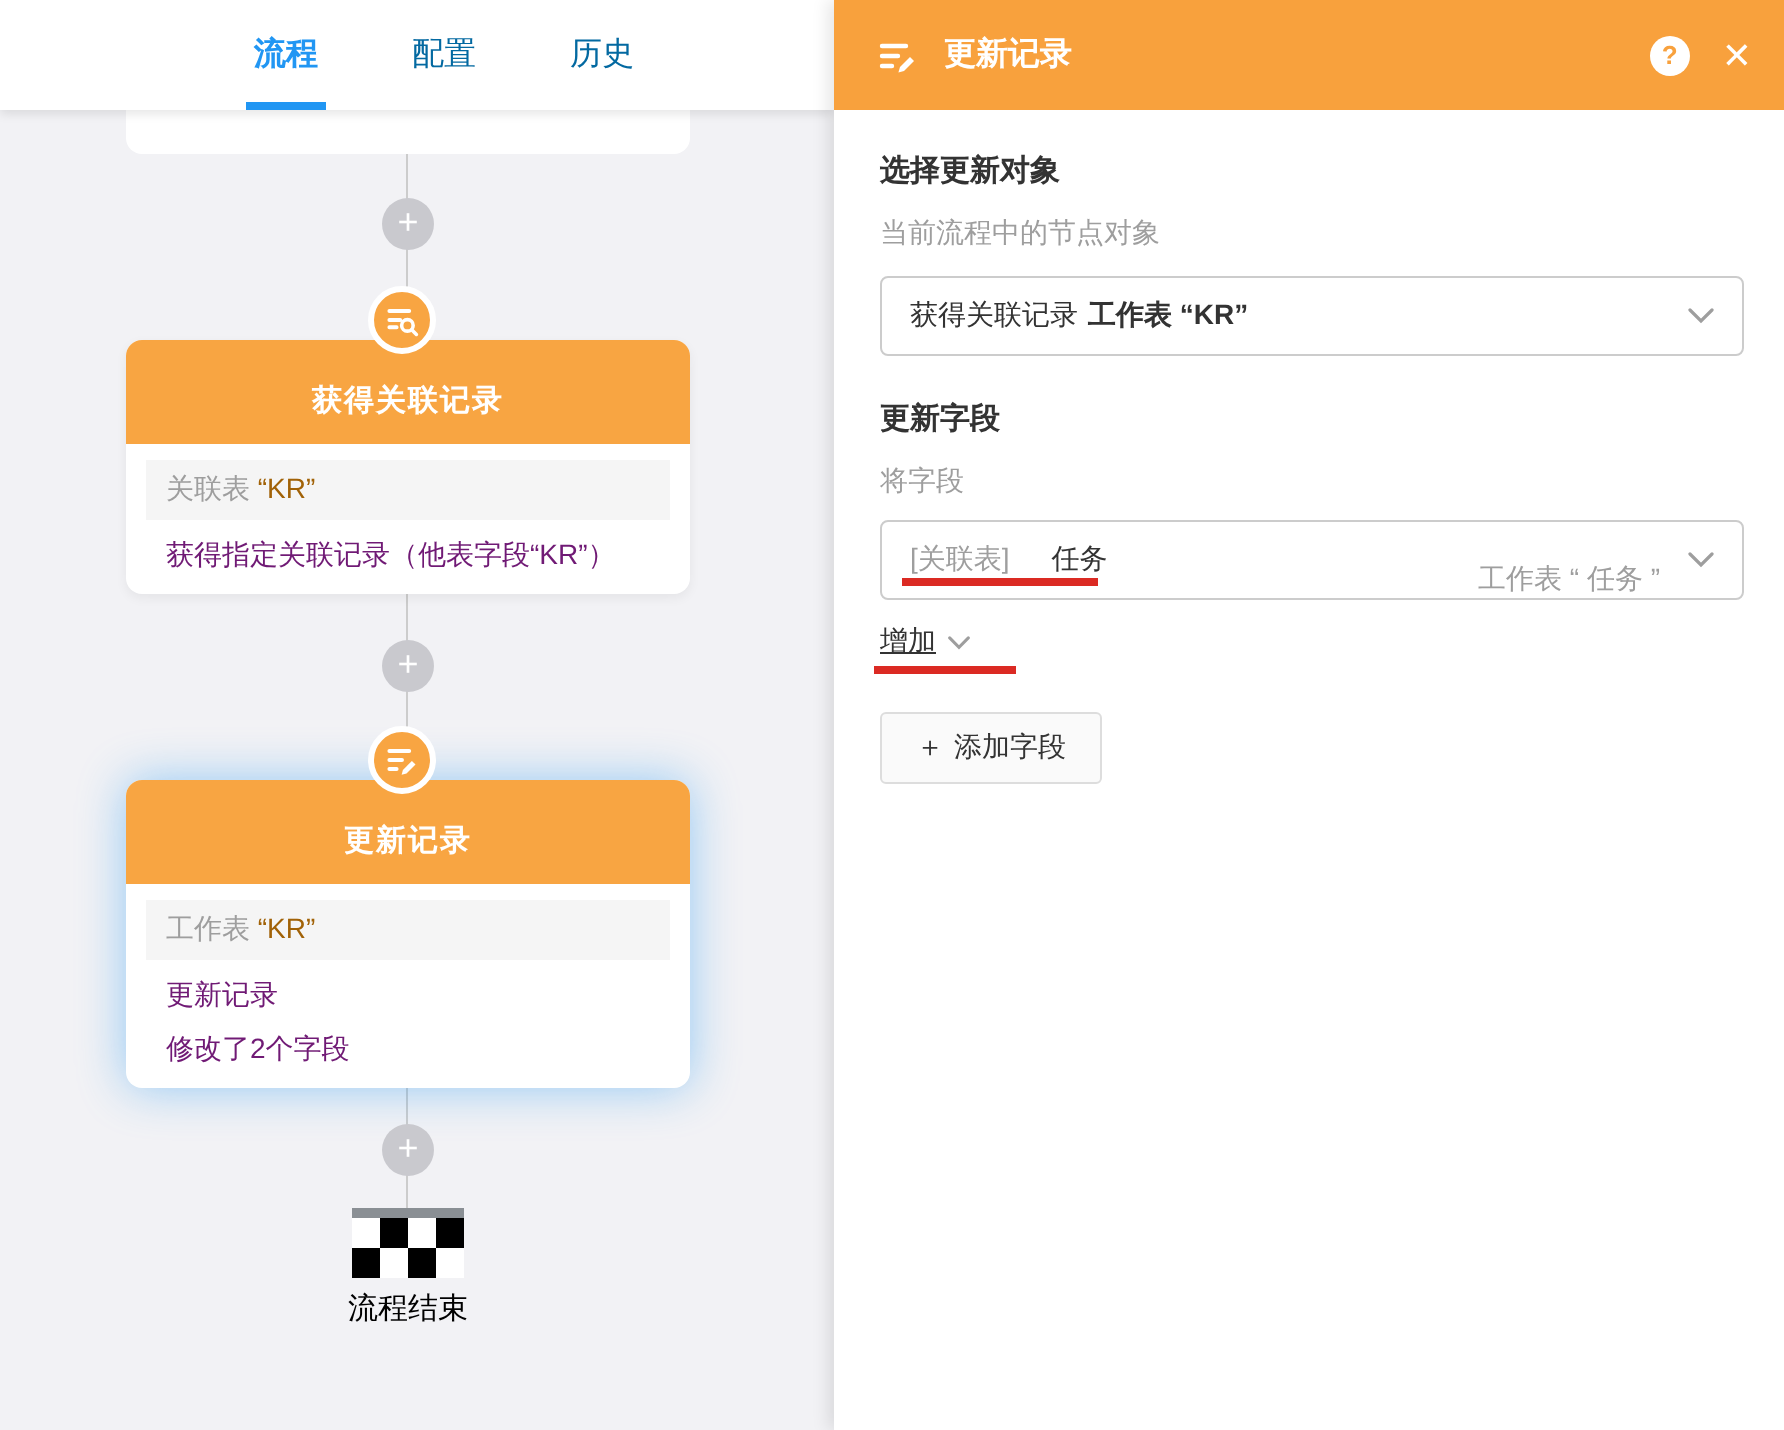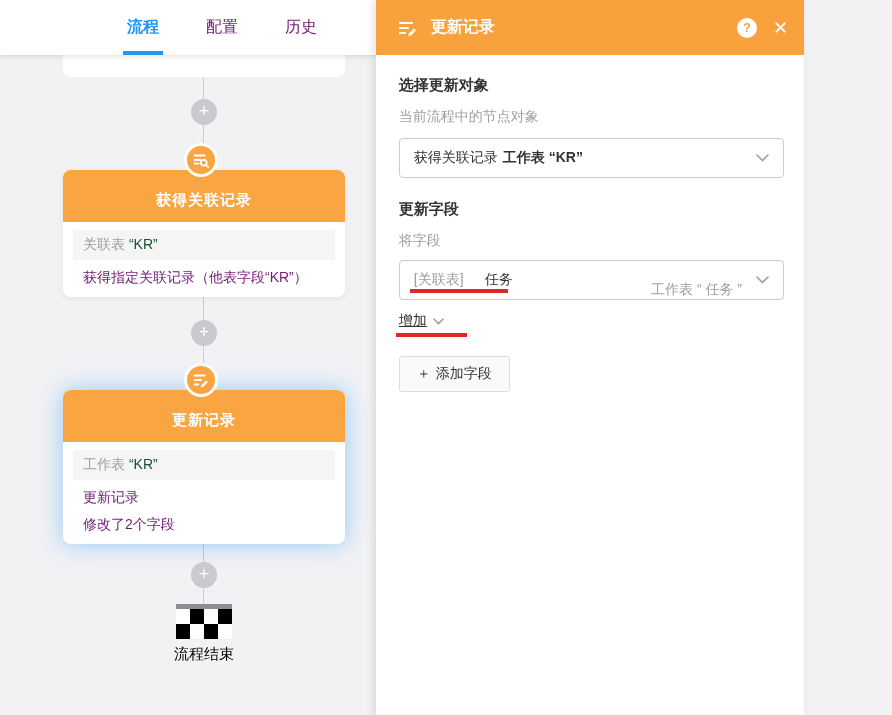--- a/index.html
+++ b/index.html
@@ -1,30 +1,30 @@
 <!DOCTYPE html>
 <html><head>
 <meta charset="utf-8">
 <style>
   * { margin:0; padding:0; box-sizing:border-box; }
   html,body { width:892px; height:715px; overflow:hidden; }
   body {
     font-family:"Liberation Sans","DejaVu Sans",sans-serif;
     font-size:14px; color:#333; background:#f2f2f5;
   }
-  .app { display:flex; width:804px; height:715px;align-items:flex-end; }
+  .app { display:flex; width:892px; height:715px;align-items:flex-end; }
 
   
   .left { position:relative; width:417px; height:715px; background:#f2f2f5; }
   .topbar {
     position:relative; z-index:4; height:55px; background:#fff;
     box-shadow:0 2px 5px rgba(0,0,0,.10);
     display:flex; align-items:center; padding-left:127px; gap:47px;
   }
-  .tab { font-size:16px; color:#701a75; cursor:pointer; position:relative; height:55px; display:flex; align-items:center; }
+  .tab { font-size:16px; color:#0369a1; cursor:pointer; position:relative; height:55px; display:flex; align-items:center; }
   .tab.active { color:#2196f3; font-weight:bold; }
   .tab.active::after {
     content:""; position:absolute; left:-4px; right:-4px; bottom:0; height:4px; background:#2196f3;
   }
   .canvas { position:relative; height:660px; }
   .vline { position:absolute; left:203px; top:20px; width:1px; height:530px; background:#ccc; z-index:0; }
   .top-card {
     position:absolute; left:63px; top:-8px; width:282px; height:30px;
     background:#fff; border-radius:8px; z-index:1;
   }
@@ -45,21 +45,21 @@
   .node.selected { box-shadow:0 0 24px rgba(33,150,243,.45); }
   .node-header {
     height:52px; background:#f8a542; color:#fff; font-weight:bold; font-size:15px;
     display:flex; align-items:flex-end; justify-content:center; padding-bottom:12px;
     letter-spacing:1px;
   }
   .node-body { padding:8px 10px 10px; }
   .node-row-gray {
     background:#f5f5f5; padding:6px 10px; font-size:14px; color:#9e9e9e;
   }
-  .node-row-gray .val { color:#14532d; }
+  .node-row-gray .val { color:#a16207; }
   .node-row { padding:9px 10px 0; font-size:14px; color:#701a75; }
   .flag { position:absolute; left:176px; top:549px; width:56px; z-index:2; }
   .flag-bar { height:5px; background:#8a8f94; }
   .flag-board { display:grid; grid-template-columns:repeat(4,14px); grid-template-rows:repeat(2,15px); }
   .flag-board span { background:#fff; }
   .flag-board span:nth-child(2), .flag-board span:nth-child(4),
   .flag-board span:nth-child(5), .flag-board span:nth-child(7) { background:#000; }
   .end-label { position:absolute; left:63px; top:590px; width:282px; text-align:center; color:#000000; font-size:15px; }
 
   

